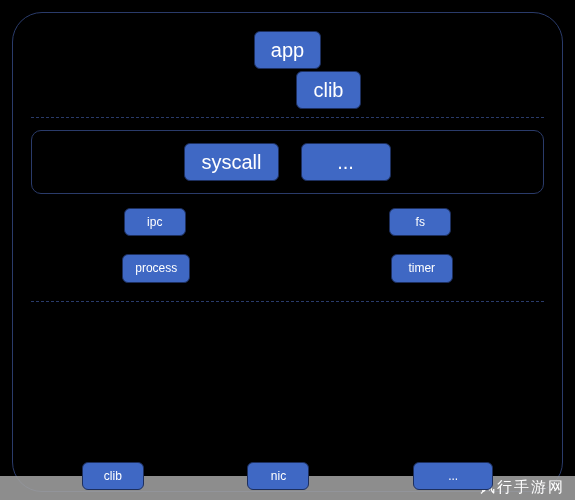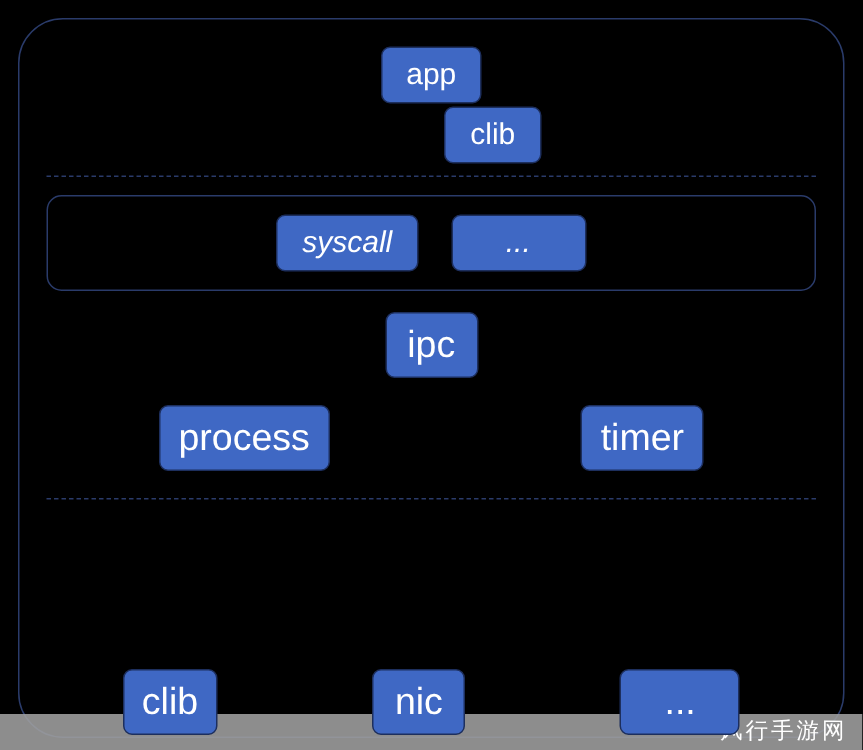--- a/index.html
+++ b/index.html
@@ -20,28 +20,27 @@
     background: #3f68c4;
     color: #fff;
     border: 1px solid #1d2f5e;
     border-radius: 6px;
     padding: 6px 16px;
     font-size: 20px;
     line-height: 1.2;
     min-width: 62px;
     text-align: center;
   }
-  .node.sm { padding: 6px 12px; font-size: 25px; }
+  .node.sm { padding: 6px 12px; font-size: 12px; }
   .divider { border: none; border-top: 1.5px dashed #2a3b6a; margin: 6px 0 12px 0; }
   .innerbox {
     border: 1px solid #2a3b6a;
     border-radius: 10px;
     padding: 12px 8px;
     margin: 4px 0 14px 0;
-    font-style: italic;
   }
   .innerbox .row { margin: 0; gap: 22px; justify-content: center; }
   .subsys { margin-top: 2px; }
   .subsys .row { gap: 30px; justify-content: space-around; padding: 0 6px; margin-bottom: 18px; }
   .watermark {
     position: absolute;
     left: 0; bottom: 0; width: 575px; height: 24px;
     background: rgba(160,160,160,0.88);
   }
   .watermark span {
@@ -69,20 +68,21 @@
     <div class="innerbox">
       <div class="row">
         <div class="node">syscall</div>
         <div class="node" style="min-width:90px">...</div>
       </div>
     </div>
 
     <div class="subsys">
       <div class="row">
         <div class="node sm">ipc</div>
+        <div class="node sm">fs</div>
       </div>
       <div class="row">
         <div class="node sm">process</div>
         <div class="node sm">timer</div>
       </div>
     </div>
 
     <hr class="divider">
 
   </div>

